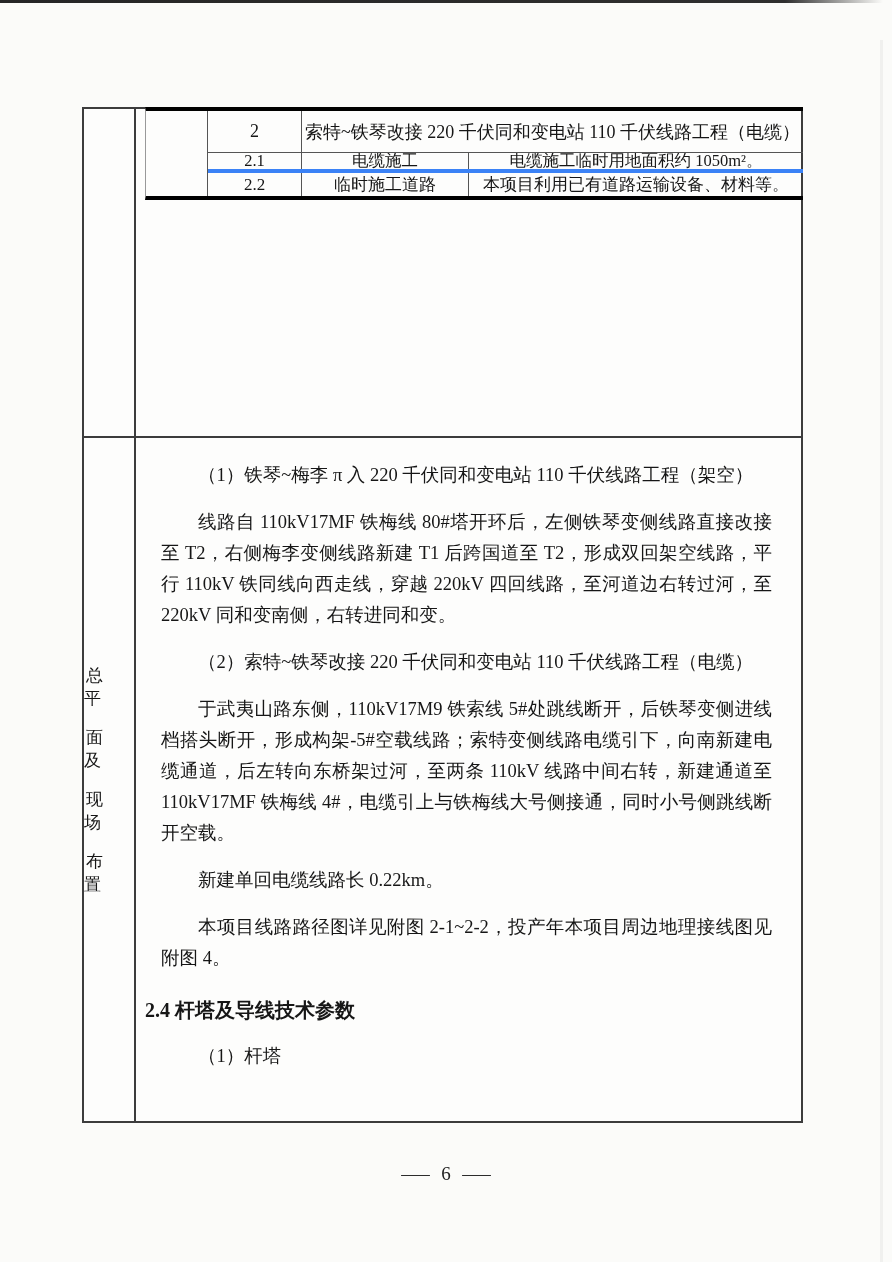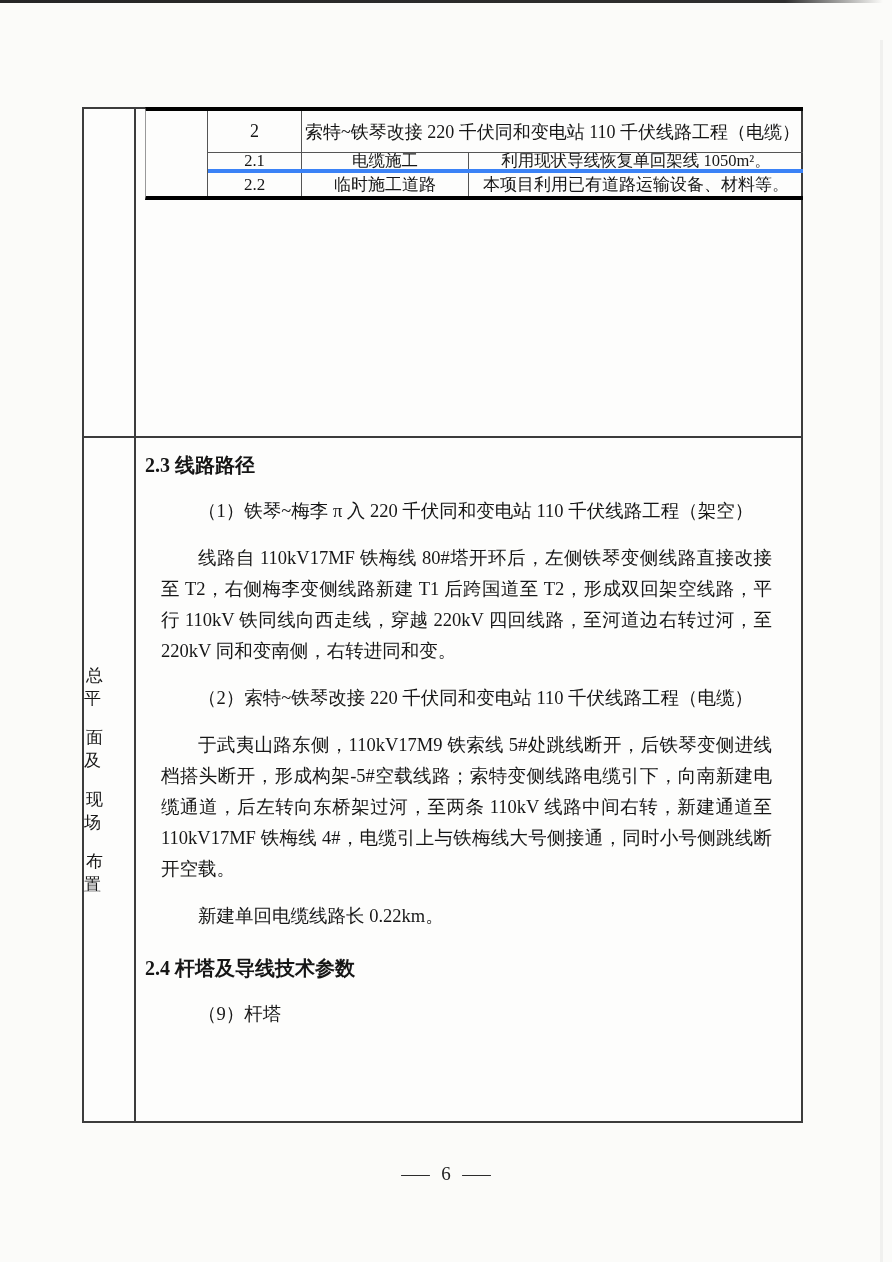--- a/index.html
+++ b/index.html
@@ -122,39 +122,39 @@
     <div class="inner-table">
       <div class="spacer-col"></div>
       <div class="inner-rows">
         <div class="t-row r1">
           <div class="t-cell c-no">2</div>
           <div class="t-cell c-merged">索特~铁琴改接 220 千伏同和变电站 110 千伏线路工程（电缆）</div>
         </div>
         <div class="t-row r2">
           <div class="t-cell c-no">2.1</div>
           <div class="t-cell c-name">电缆施工</div>
-          <div class="t-cell c-desc">利用现状导线恢复单回架线 1050m²。</div>
+          <div class="t-cell c-desc">电缆施工临时用地面积约 1050m²。</div>
         </div>
         <div class="t-row r3">
           <div class="t-cell c-no">2.2</div>
           <div class="t-cell c-name">临时施工道路</div>
           <div class="t-cell c-desc">本项目利用已有道路运输设备、材料等。</div>
         </div>
       </div>
     </div>
 
     <div class="content">
-      <h2>2.3 线路路径</h2>
       <p>（1）铁琴~梅李 π 入 220 千伏同和变电站 110 千伏线路工程（架空）</p>
       <p>线路自 110kV17MF 铁梅线 80#塔开环后，左侧铁琴变侧线路直接改接至 T2，右侧梅李变侧线路新建 T1 后跨国道至 T2，形成双回架空线路，平行 110kV 铁同线向西走线，穿越 220kV 四回线路，至河道边右转过河，至 220kV 同和变南侧，右转进同和变。</p>
       <p>（2）索特~铁琴改接 220 千伏同和变电站 110 千伏线路工程（电缆）</p>
       <p>于武夷山路东侧，110kV17M9 铁索线 5#处跳线断开，后铁琴变侧进线档搭头断开，形成构架-5#空载线路；索特变侧线路电缆引下，向南新建电缆通道，后左转向东桥架过河，至两条 110kV 线路中间右转，新建通道至 110kV17MF 铁梅线 4#，电缆引上与铁梅线大号侧接通，同时小号侧跳线断开空载。</p>
       <p>新建单回电缆线路长 0.22km。</p>
+      <p>本项目线路路径图详见附图 2-1~2-2，投产年本项目周边地理接线图见附图 4。</p>
       <h2 class="h24">2.4 杆塔及导线技术参数</h2>
-      <p>（9）杆塔</p>
+      <p>（1）杆塔</p>
     </div>
 
   </div>
 
   <div class="footer">
     <span class="dash">—</span>
     <span>6</span>
     <span class="dash">—</span>
   </div>
 

